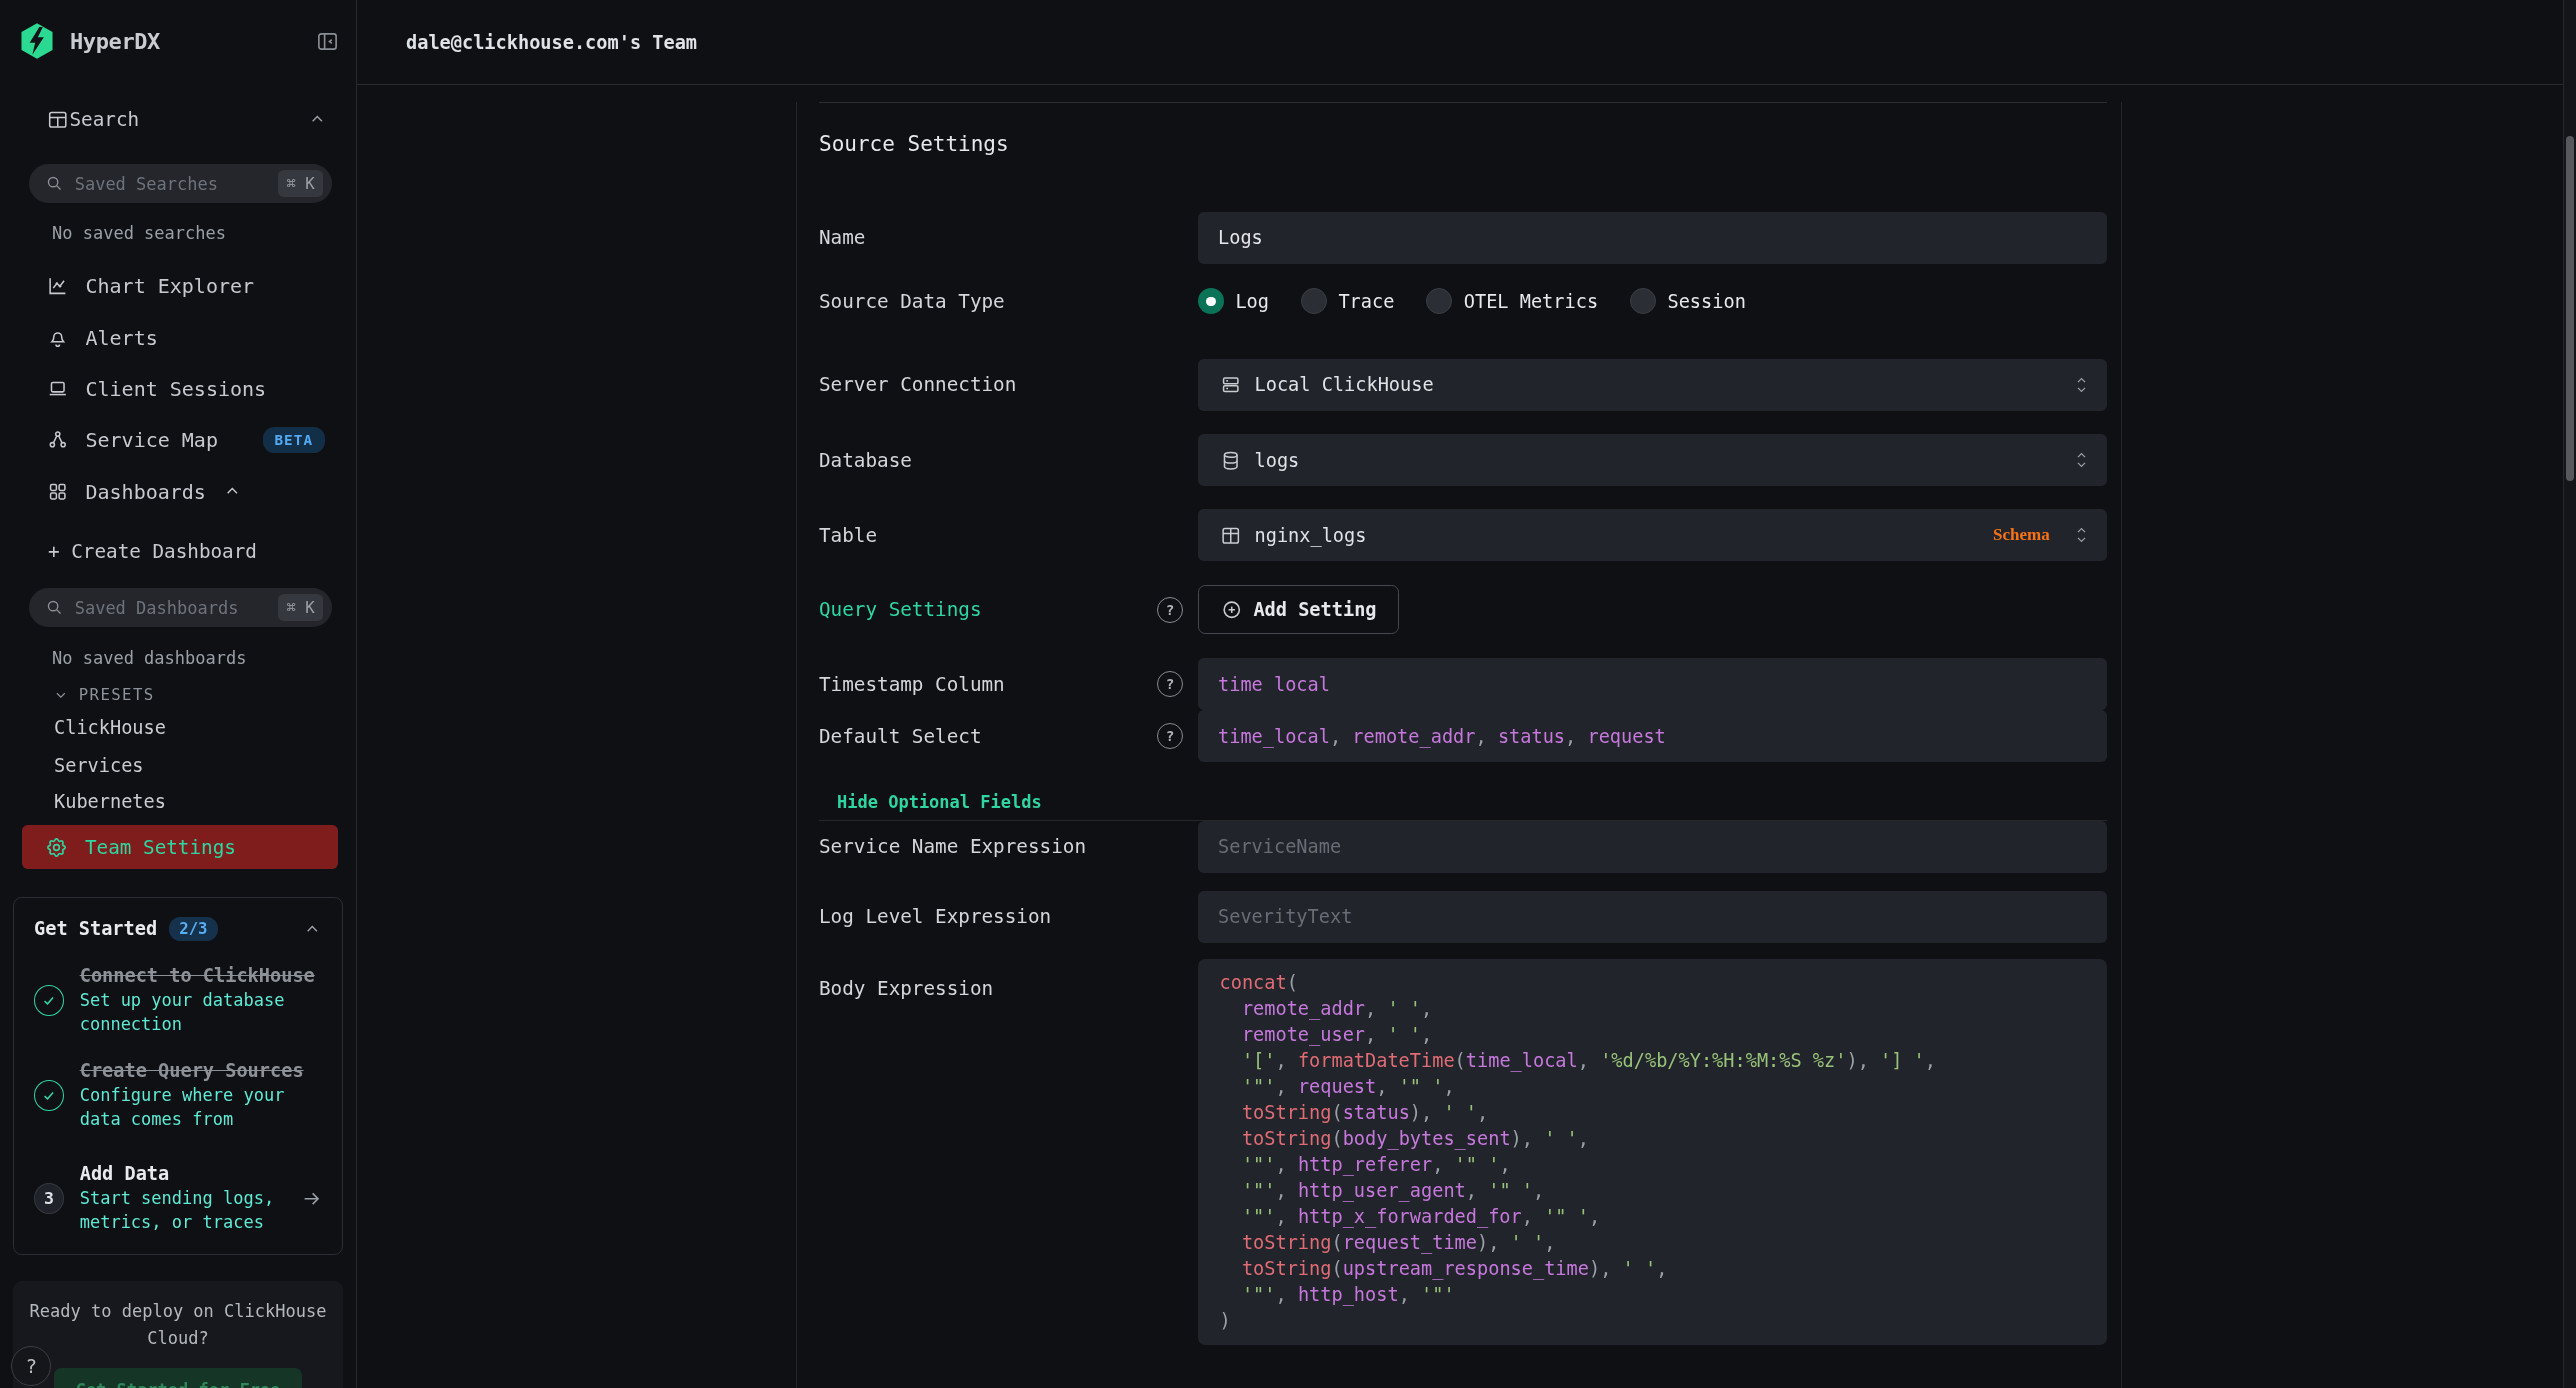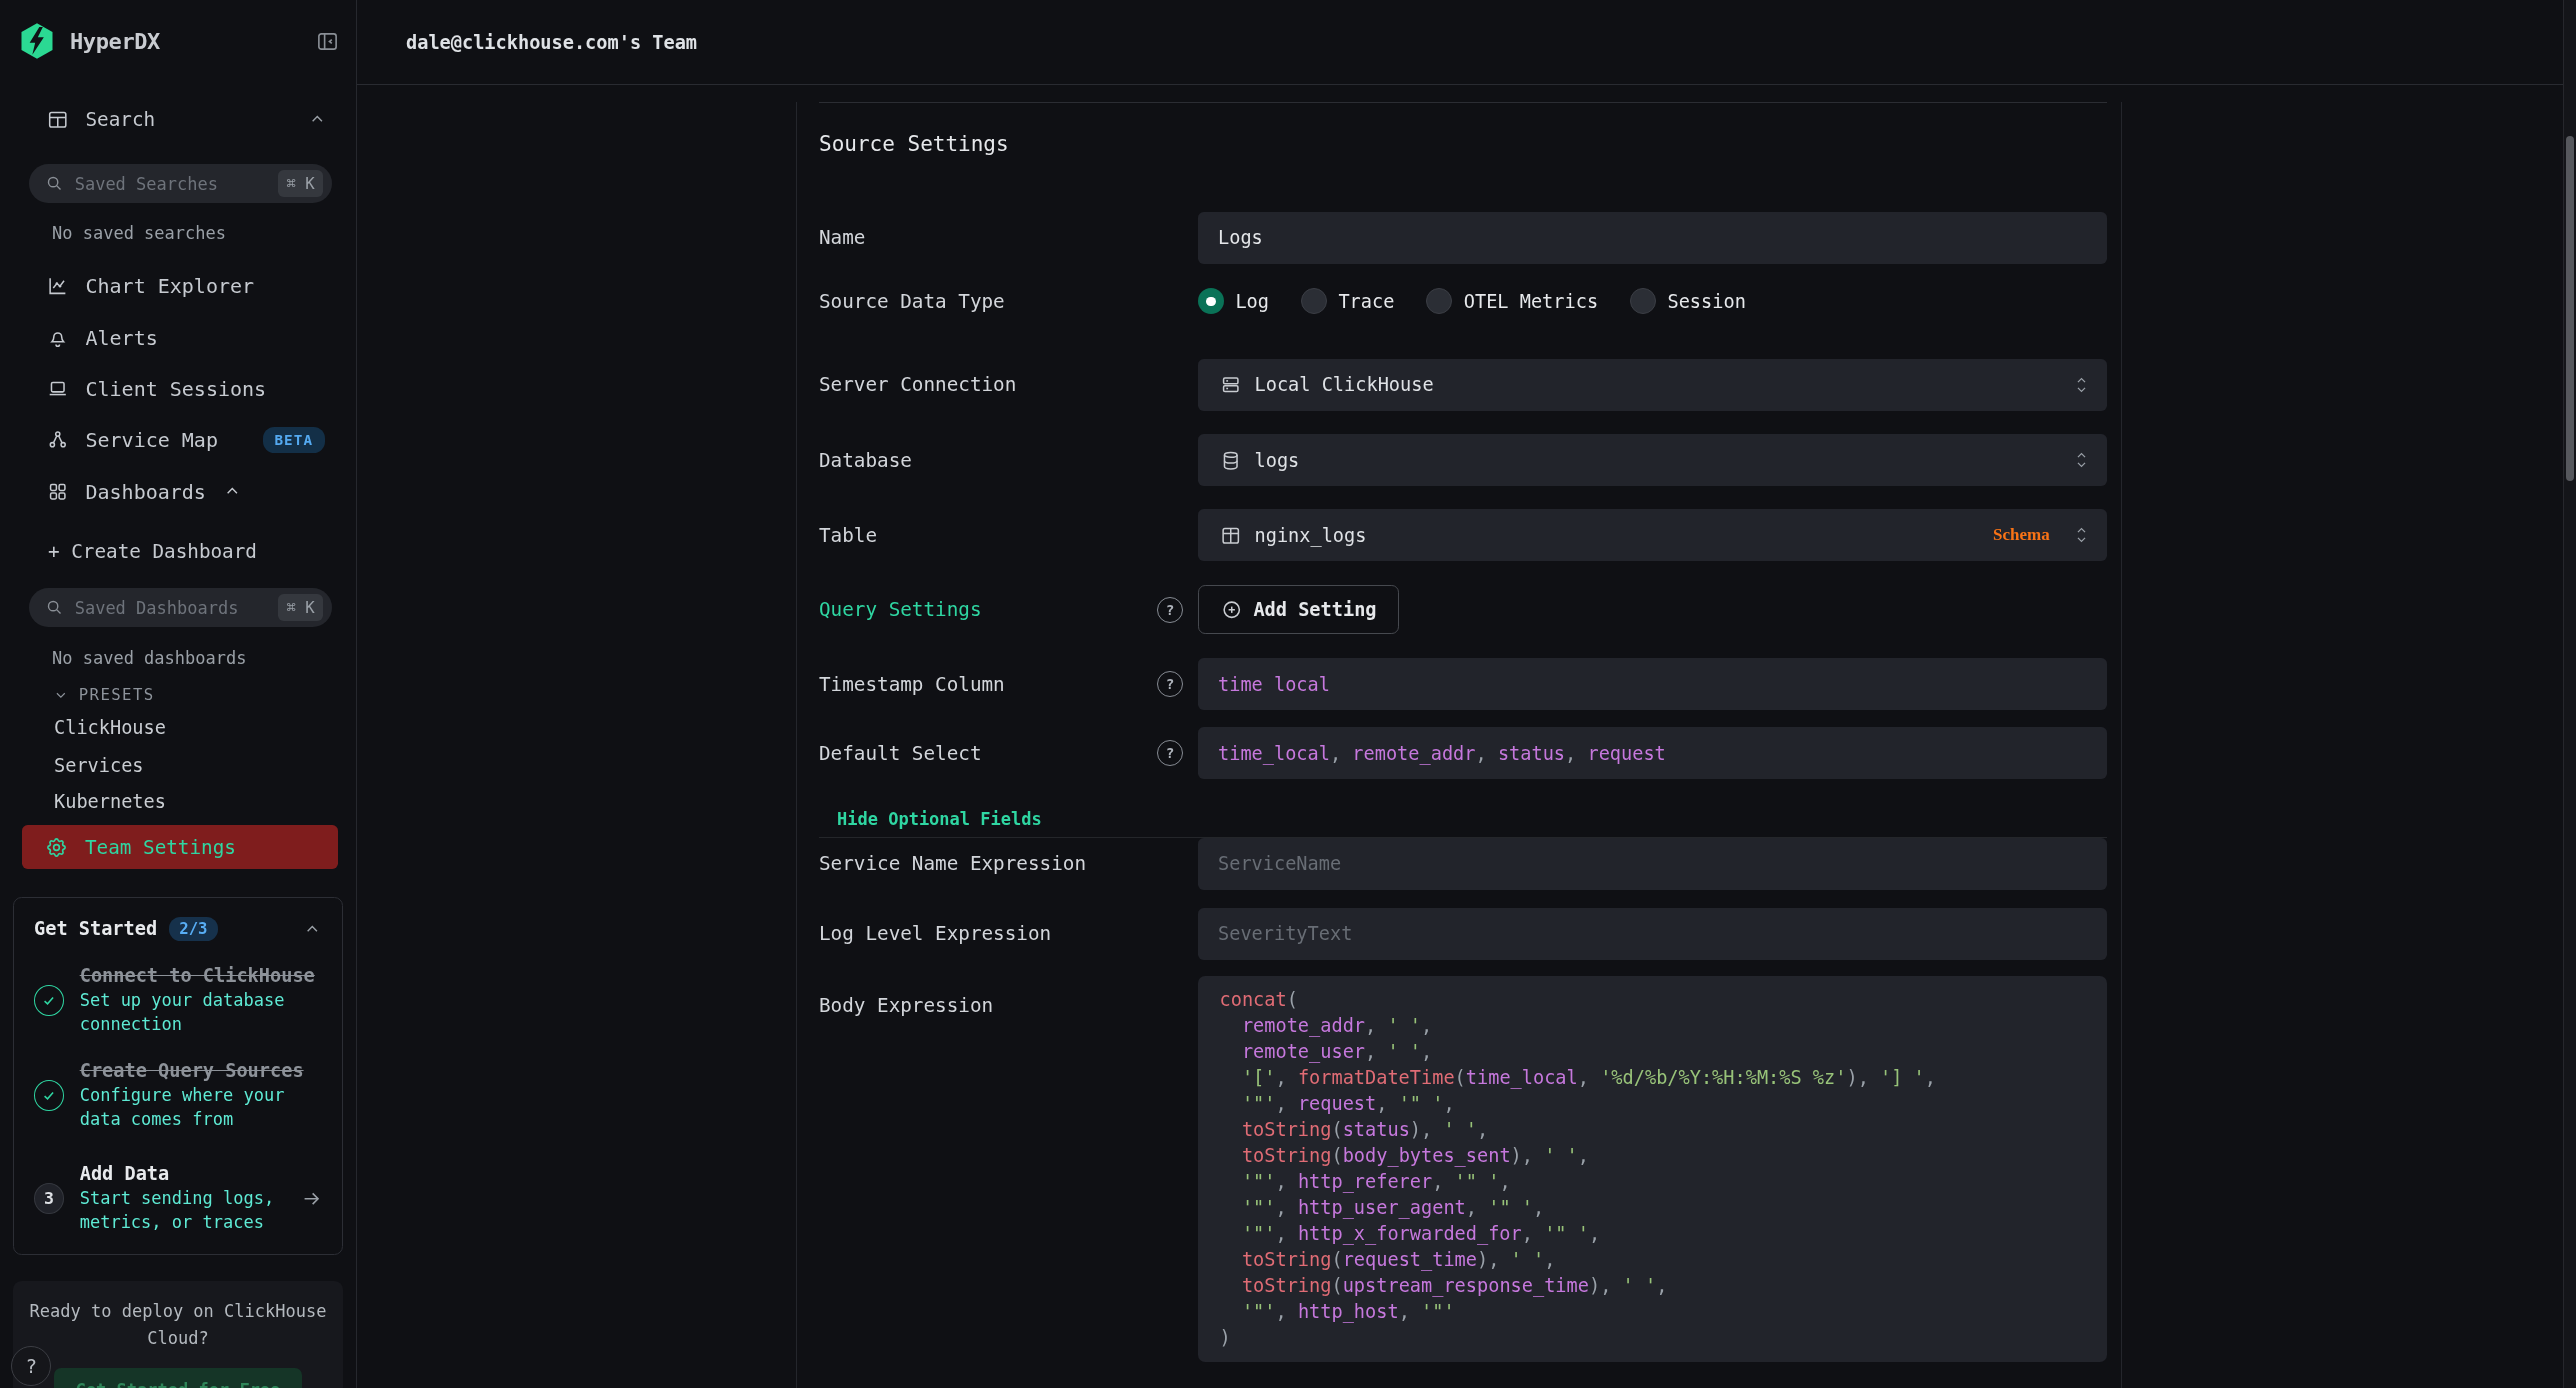--- a/index.html
+++ b/index.html
@@ -5,21 +5,21 @@
   html,body{margin:0;padding:0;background:#0f1014;}
   .app{position:relative;width:2576px;height:1388px;background:#0f1014;overflow:hidden;
        font-family:"DejaVu Sans Mono","Liberation Mono",monospace;color:#c6cad0;}
   svg{display:block;}
 
   
   .sidebar{position:absolute;left:0;top:0;bottom:0;width:356px;border-right:0.7px solid #26282e;background:#0f1014;}
   .side-header{position:absolute;left:17px;top:20px;right:17px;height:42px;display:flex;align-items:center;gap:13px;}
   .logo-text{font-size:22px;font-weight:700;color:#c9ccd1;letter-spacing:-0.4px;}
   .collapse-btn{margin-left:auto;cursor:pointer;color:#8a8f96;}
-  .side-section{position:absolute;left:47px;right:29px;height:31.5px;display:flex;align-items:center;gap:17px;text-align:center;}
+  .side-section{position:absolute;left:47px;right:29px;height:31.5px;display:flex;align-items:center;gap:1px;text-align:center;}
   .side-section .lbl{font-size:19.3px;color:#c6cad0;}
   .side-section .chev{margin-left:auto;color:#9aa0a7;}
   .pill{position:absolute;left:29px;width:303px;height:39px;background:#24262c;border-radius:20px;
         display:flex;align-items:center;gap:11.4px;padding:0 8.6px 0 15.7px;box-sizing:border-box;}
   .pill .ph{font-size:17px;color:#6e737b;}
   .pill .kbd{margin-left:auto;background:#35383e;border-radius:5.7px;padding:4.3px 8.6px;font-size:15.7px;color:#9ba1a8;}
   .note{position:absolute;left:52px;font-size:17px;color:#9aa0a7;}
   .nav-item{position:absolute;left:47px;right:21px;height:31.5px;display:flex;align-items:center;gap:17px;cursor:pointer;}
   .nav-item .lbl{font-size:20px;color:#c6cad0;}
   .beta-badge{position:absolute;left:216px;background:#132f47;color:#54a9f0;font-size:14.3px;font-weight:700;
@@ -463,21 +463,21 @@
         <div class="frow" style="margin-top:24px">
           <span class="flabel">
             <span>Timestamp Column</span>
             <span class="help-circle">?</span>
           </span>
           <span class="fcontrol">
             <input class="text-input purple" type="text" value="time_local" style="">
           </span>
         </div>
 
-        <div class="frow" style="margin-top:17px">
+        <div class="frow" style="">
           <span class="flabel">
             <span>Default Select</span>
             <span class="help-circle">?</span>
           </span>
           <span class="fcontrol">
             <span class="token-box" id="default-select-box"><span class="tk-id">time_local</span><span class="tk-p">, </span><span class="tk-id">remote_addr</span><span class="tk-p">, </span><span class="tk-id">status</span><span class="tk-p">, </span><span class="tk-id">request</span></span>
           </span>
         </div>
 
         <div class="hide-link">Hide Optional Fields</div>

